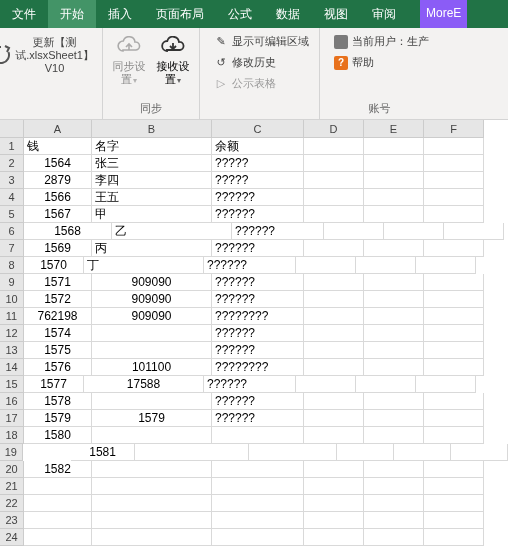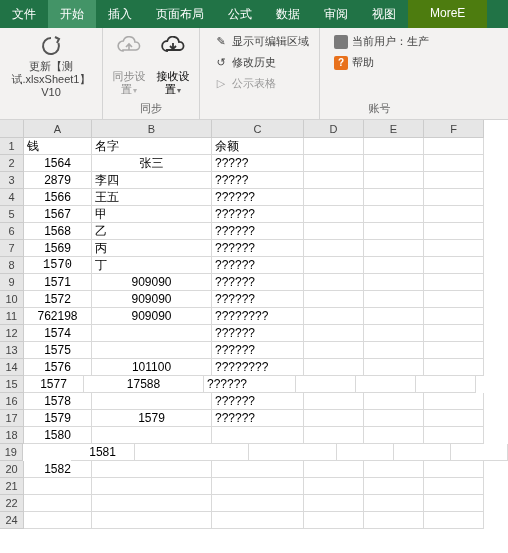--- a/index.html
+++ b/index.html
@@ -1,34 +1,34 @@
 <!DOCTYPE html>
 <html><head>
 <meta charset="utf-8">
 <style>
 * { margin: 0; padding: 0; box-sizing: border-box; font-family: "Microsoft YaHei", sans-serif; }
 body { width: 508px; height: 553px; background: #fff; overflow: hidden; font-size: 12px; }
 
 .ribbon-tabs { display: flex; background: #217346; height: 28px; color: #fff; }
 .ribbon-tabs .tab { padding: 6px 12px; cursor: pointer; font-size: 12px; }
 .ribbon-tabs .tab.active { background: #439467; }
-.ribbon-tabs .tab.more { background: #4d7c0f; flex: 0 0 auto; padding: 6px 22px; }
+.ribbon-tabs .tab.more { background: #8b5cf6; flex: 0 0 auto; padding: 6px 6px; margin-left: 12px; }
 
 .ribbon-body { background: #f3f2f1; height: 92px; border-bottom: 1px solid #d4d4d4; display: flex; }
 .group { border-right: 1px solid #d4d4d4; display: flex; flex-direction: column; padding: 4px 6px 0 6px; }
 .group-content { flex: 1; display: flex; align-items: flex-start; gap: 4px; }
 .group-label { text-align: center; font-size: 11px; color: #666; padding: 2px 0 3px; }
 
-.big-btn { display: flex; flex-direction: column; align-items: center; width: 90px; cursor: pointer; padding: 2px; }
+.big-btn { display: flex; flex-direction: row; align-items: center; width: 90px; cursor: pointer; padding: 2px; justify-content: flex-end; }
 .big-btn .icon { width: 32px; height: 24px; display: flex; align-items: center; justify-content: center; }
 .big-btn .lbl { font-size: 11px; text-align: center; line-height: 13px; margin-top: 2px; color: #444; }
 
 .med-btn { display: flex; flex-direction: column; align-items: center; width: 40px; cursor: pointer; padding: 2px; }
 .med-btn .icon { width: 28px; height: 24px; display: flex; align-items: center; justify-content: center; }
-.med-btn .lbl { font-size: 11px; text-align: center; line-height: 13px; margin-top: 12px; }
+.med-btn .lbl { font-size: 11px; text-align: center; line-height: 13px; margin-top: 2px; }
 .med-btn.disabled { opacity: 0.45; }
 
 .small-list { display: flex; flex-direction: column; gap: 2px; padding-left: 4px; }
 .small-item { display: flex; align-items: center; gap: 4px; font-size: 11px; color: #444; padding: 2px 4px; cursor: pointer; white-space: nowrap; }
 .small-item.disabled { color: #999; }
 .small-item .ico { width: 14px; height: 14px; display: inline-flex; align-items: center; justify-content: center; }
 
 .sheet { position: relative; }
 .corner { position: absolute; left: 0; top: 0; width: 24px; height: 18px; background: #e6e6e6; border-right: 1px solid #ccc; border-bottom: 1px solid #ccc; }
 .col-headers { display: flex; margin-left: 24px; }
@@ -47,22 +47,22 @@
 </head>
 <body>
 
 <div class="ribbon-tabs" id="tabs">
     <div class="tab">文件</div>
     <div class="tab active">开始</div>
     <div class="tab">插入</div>
     <div class="tab">页面布局</div>
     <div class="tab">公式</div>
     <div class="tab">数据</div>
+    <div class="tab">视图</div>
     <div class="tab">审阅</div>
-    <div class="tab">视图</div>
     <div class="tab more">MoreE</div>
   </div>
 
 <div class="ribbon-body">
   <div class="group">
     <div class="group-content">
       <div class="big-btn">
         <span class="icon">
           <svg width="28" height="22" viewBox="0 0 28 22">
               <path d="M14 3a8 8 0 1 0 7.5 5.2" fill="none" stroke="#555" stroke-width="2"></path>
@@ -156,21 +156,21 @@
         <div class="cell l" style="width: 68px;">钱</div>
         <div class="cell l" style="width: 120px;">名字</div>
         <div class="cell l" style="width: 92px;">余额</div>
         <div class="cell" style="width: 60px;"></div>
         <div class="cell" style="width: 60px;"></div>
         <div class="cell" style="width: 60px;"></div>
       </div>
       <div class="row">
         <div class="row-h">2</div>
         <div class="cell r" style="width: 68px;">1564</div>
-        <div class="cell l" style="width: 120px; text-align: center;">张三</div>
+        <div class="cell l" style="width: 120px;">张三</div>
         <div class="cell l" style="width: 92px;">?????</div>
         <div class="cell" style="width: 60px;"></div>
         <div class="cell" style="width: 60px;"></div>
         <div class="cell" style="width: 60px;"></div>
       </div>
       <div class="row">
         <div class="row-h">3</div>
         <div class="cell r" style="width: 68px;">2879</div>
         <div class="cell l" style="width: 120px;">李四</div>
         <div class="cell l" style="width: 92px;">?????</div>
@@ -191,39 +191,39 @@
         <div class="row-h">5</div>
         <div class="cell r" style="width: 68px;">1567</div>
         <div class="cell l" style="width: 120px;">甲</div>
         <div class="cell l" style="width: 92px;">??????</div>
         <div class="cell" style="width: 60px;"></div>
         <div class="cell" style="width: 60px;"></div>
         <div class="cell" style="width: 60px;"></div>
       </div>
       <div class="row">
         <div class="row-h">6</div>
-        <div class="cell r" style="width: 68px;">1568</div>
+        <div class="cell r" style="width: 88px;">1568</div>
         <div class="cell l" style="width: 120px;">乙</div>
         <div class="cell l" style="width: 92px;">??????</div>
         <div class="cell" style="width: 60px;"></div>
         <div class="cell" style="width: 60px;"></div>
         <div class="cell" style="width: 60px;"></div>
       </div>
       <div class="row">
         <div class="row-h">7</div>
         <div class="cell r" style="width: 68px;">1569</div>
         <div class="cell l" style="width: 120px;">丙</div>
         <div class="cell l" style="width: 92px;">??????</div>
         <div class="cell" style="width: 60px;"></div>
         <div class="cell" style="width: 60px;"></div>
         <div class="cell" style="width: 60px;"></div>
       </div>
       <div class="row">
         <div class="row-h">8</div>
-        <div class="cell r" style="width: 68px; font-family: Liberation Mono, monospace;">1570</div>
+        <div class="cell r" style="width: 60px;">1570</div>
         <div class="cell l" style="width: 120px;">丁</div>
         <div class="cell l" style="width: 92px;">??????</div>
         <div class="cell" style="width: 60px;"></div>
         <div class="cell" style="width: 60px;"></div>
         <div class="cell" style="width: 60px;"></div>
       </div>
       <div class="row">
         <div class="row-h">9</div>
         <div class="cell r" style="width: 68px;">1571</div>
         <div class="cell r" style="width: 120px;">909090</div>
@@ -343,20 +343,29 @@
       <div class="row">
         <div class="row-h">22</div>
         <div class="cell" style="width: 68px;"></div>
         <div class="cell" style="width: 120px;"></div>
         <div class="cell" style="width: 92px;"></div>
         <div class="cell" style="width: 60px;"></div>
         <div class="cell" style="width: 60px;"></div>
         <div class="cell" style="width: 60px;"></div>
       </div>
       <div class="row">
+        <div class="row-h">23</div>
+        <div class="cell" style="width: 68px;"></div>
+        <div class="cell" style="width: 120px;"></div>
+        <div class="cell" style="width: 92px;"></div>
+        <div class="cell" style="width: 60px;"></div>
+        <div class="cell" style="width: 60px;"></div>
+        <div class="cell" style="width: 60px;"></div>
+      </div>
+      <div class="row">
         <div class="row-h">24</div>
         <div class="cell" style="width: 68px;"></div>
         <div class="cell" style="width: 120px;"></div>
         <div class="cell" style="width: 92px;"></div>
         <div class="cell" style="width: 60px;"></div>
         <div class="cell" style="width: 60px;"></div>
         <div class="cell" style="width: 60px;"></div>
       </div>
     </div>
 </div>

